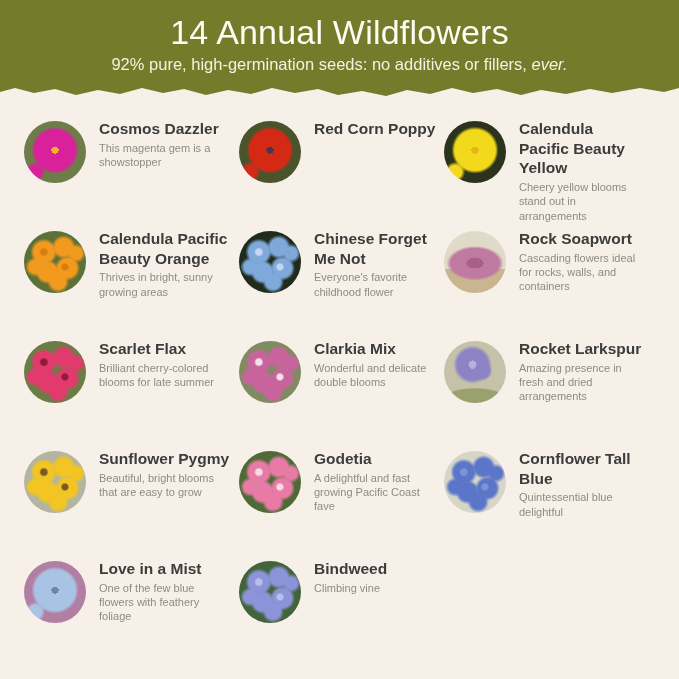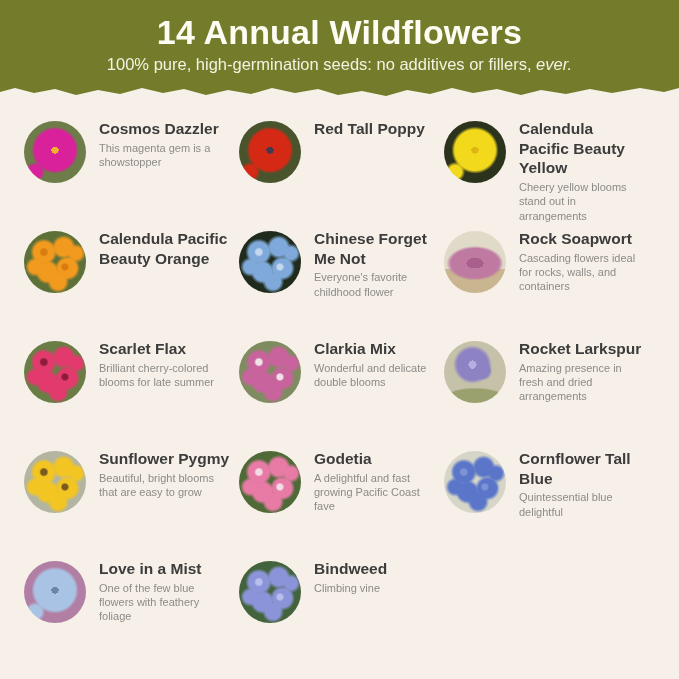--- a/index.html
+++ b/index.html
@@ -14,21 +14,21 @@
   
   .header {
     background: #747c2b;
     text-align: center;
     padding: 13px 10px 10px;
   }
   .header h1 {
     margin: 0;
     color: #fdfcf3;
     font-size: 34px;
-    font-weight: 700;
+    font-weight: 400;
     letter-spacing: 0.2px;
     line-height: 1.15;
   }
   .header .subtitle {
     margin: 3px 0 0;
     color: #f4f2e2;
     font-size: 16.5px;
     line-height: 1.2;
   }
   .header .subtitle em { }
@@ -68,52 +68,53 @@
     font-size: 11px;
     color: #8d8b88;
     line-height: 1.3;
   }
 </style>
 </head>
 <body>
 
 <header class="header">
   <h1>14 Annual Wildflowers</h1>
-  <p class="subtitle"><span>100% pure, high-germination seeds: no additives or fillers, </span><em>ever.</em></p>
+  <p class="subtitle"><span>92% pure, high-germination seeds: no additives or fillers, </span><em>ever.</em></p>
 </header>
 
 <svg class="torn-edge" viewBox="0 0 679 15" preserveAspectRatio="none" aria-hidden="true">
   <path fill="#747c2b" d="M0,0 L679,0 L679,4 L664,8 L640,4 L612,9 L590,5 L566,10 L541,6 L521,11 L497,5 L473,9 L452,4 L430,10 L407,6 L386,12 L362,7 L338,11 L318,5 L295,9 L272,4 L251,10 L228,6 L206,11 L184,5 L163,9 L142,4 L120,10 L98,6 L76,11 L55,5 L34,9 L15,4 L0,8 Z"></path>
 </svg>
 
 <main class="grid" id="flower-grid">
     <div class="flower-card">
       <div class="photo" style="background: radial-gradient(circle at 50% 47%, rgb(240, 180, 44) 0px, rgb(240, 180, 44) 8%, transparent 8%), radial-gradient(circle at 50% 47%, rgb(216, 33, 155) 0px, rgb(216, 33, 155) 45%, transparent 52%), radial-gradient(circle at 18% 82%, rgb(216, 33, 155) 0px, rgb(216, 33, 155) 9%, transparent 14%), linear-gradient(rgb(109, 124, 72), rgb(109, 124, 72));"></div>
       <div class="flower-text">
         <h3 class="flower-name">Cosmos Dazzler</h3>
         <p class="flower-desc">This magenta gem is a showstopper</p>
       </div>
     </div>
     <div class="flower-card">
       <div class="photo" style="background: radial-gradient(circle at 50% 47%, rgb(67, 58, 80) 0px, rgb(67, 58, 80) 8%, transparent 8%), radial-gradient(circle at 50% 47%, rgb(212, 41, 21) 0px, rgb(212, 41, 21) 45%, transparent 52%), radial-gradient(circle at 18% 82%, rgb(212, 41, 21) 0px, rgb(212, 41, 21) 9%, transparent 14%), linear-gradient(rgb(73, 84, 44), rgb(73, 84, 44));"></div>
       <div class="flower-text">
-        <h3 class="flower-name">Red Tall Poppy</h3>
+        <h3 class="flower-name">Red Corn Poppy</h3>
       </div>
     </div>
     <div class="flower-card">
       <div class="photo" style="background: radial-gradient(circle at 50% 47%, rgb(224, 181, 20) 0px, rgb(224, 181, 20) 8%, transparent 8%), radial-gradient(circle at 50% 47%, rgb(242, 217, 27) 0px, rgb(242, 217, 27) 45%, transparent 52%), radial-gradient(circle at 18% 82%, rgb(242, 217, 27) 0px, rgb(242, 217, 27) 9%, transparent 14%), linear-gradient(rgb(44, 51, 28), rgb(44, 51, 28));"></div>
       <div class="flower-text">
         <h3 class="flower-name">Calendula Pacific Beauty Yellow</h3>
         <p class="flower-desc">Cheery yellow blooms stand out in arrangements</p>
       </div>
     </div>
     <div class="flower-card">
       <div class="photo" style="background: radial-gradient(circle at 32% 34%, rgb(217, 124, 16) 0px, rgb(217, 124, 16) 5%, transparent 8%), radial-gradient(circle at 66% 58%, rgb(217, 124, 16) 0px, rgb(217, 124, 16) 5%, transparent 8%), radial-gradient(circle at 32% 34%, rgb(242, 154, 30) 0px, rgb(242, 154, 30) 17%, transparent 23%), radial-gradient(circle at 64% 26%, rgb(242, 154, 30) 0px, rgb(242, 154, 30) 14%, transparent 20%), radial-gradient(circle at 70% 60%, rgb(242, 154, 30) 0px, rgb(242, 154, 30) 16%, transparent 22%), radial-gradient(circle at 38% 66%, rgb(242, 154, 30) 0px, rgb(242, 154, 30) 16%, transparent 22%), radial-gradient(circle at 55% 82%, rgb(242, 154, 30) 0px, rgb(242, 154, 30) 12%, transparent 18%), radial-gradient(circle at 18% 58%, rgb(242, 154, 30) 0px, rgb(242, 154, 30) 10%, transparent 16%), radial-gradient(circle at 84% 36%, rgb(242, 154, 30) 0px, rgb(242, 154, 30) 9%, transparent 15%), linear-gradient(rgb(93, 112, 56), rgb(93, 112, 56));"></div>
       <div class="flower-text">
         <h3 class="flower-name">Calendula Pacific Beauty Orange</h3>
+        <p class="flower-desc">Thrives in bright, sunny growing areas</p>
       </div>
     </div>
     <div class="flower-card">
       <div class="photo" style="background: radial-gradient(circle at 32% 34%, rgb(195, 216, 240) 0px, rgb(195, 216, 240) 5%, transparent 8%), radial-gradient(circle at 66% 58%, rgb(195, 216, 240) 0px, rgb(195, 216, 240) 5%, transparent 8%), radial-gradient(circle at 32% 34%, rgb(127, 169, 218) 0px, rgb(127, 169, 218) 17%, transparent 23%), radial-gradient(circle at 64% 26%, rgb(127, 169, 218) 0px, rgb(127, 169, 218) 14%, transparent 20%), radial-gradient(circle at 70% 60%, rgb(127, 169, 218) 0px, rgb(127, 169, 218) 16%, transparent 22%), radial-gradient(circle at 38% 66%, rgb(127, 169, 218) 0px, rgb(127, 169, 218) 16%, transparent 22%), radial-gradient(circle at 55% 82%, rgb(127, 169, 218) 0px, rgb(127, 169, 218) 12%, transparent 18%), radial-gradient(circle at 18% 58%, rgb(127, 169, 218) 0px, rgb(127, 169, 218) 10%, transparent 16%), radial-gradient(circle at 84% 36%, rgb(127, 169, 218) 0px, rgb(127, 169, 218) 9%, transparent 15%), linear-gradient(rgb(31, 43, 28), rgb(31, 43, 28));"></div>
       <div class="flower-text">
         <h3 class="flower-name">Chinese Forget Me Not</h3>
         <p class="flower-desc">Everyone's favorite childhood flower</p>
       </div>
     </div>
     <div class="flower-card">

